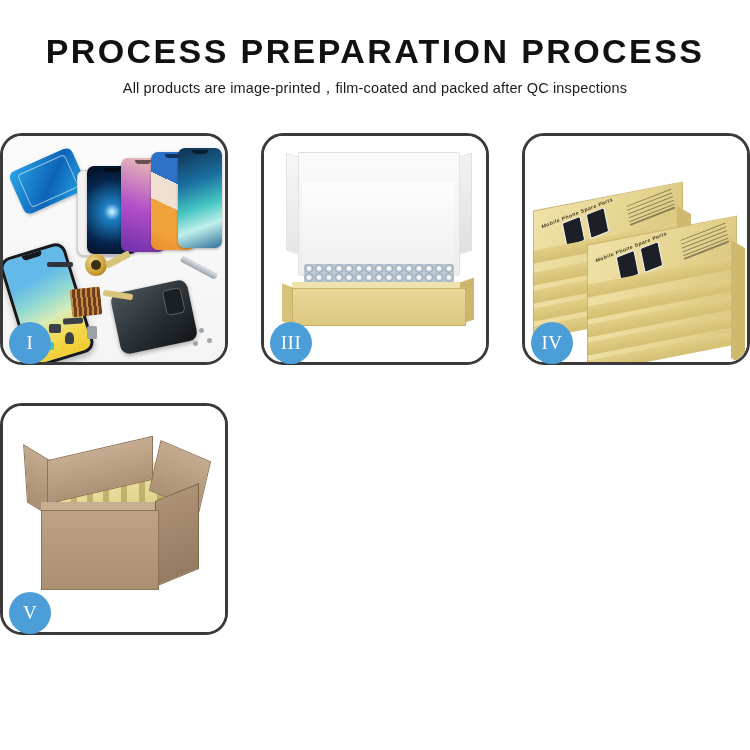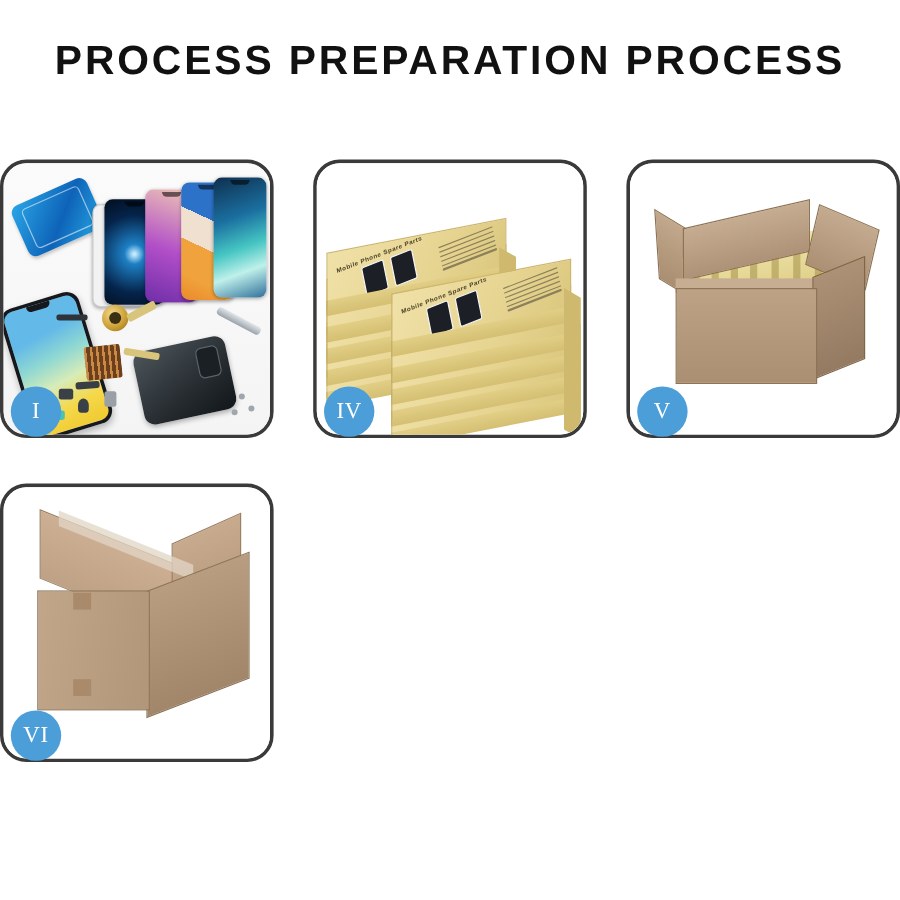--- a/index.html
+++ b/index.html
@@ -322,20 +322,21 @@
     background:#a98b6b;
   }
 </style>
 </head>
 <body>
 
 <div class="page">
 
   <div class="header">
     <div class="title">PROCESS PREPARATION PROCESS</div>
+    <div class="subtitle">All products are image-printed，film-coated and packed after QC inspections</div>
   </div>
 
   <div class="grid">
 
     <div class="panel">
       <div class="scene p1">
         <div class="glassfilm"></div>
         <div class="fan">
           <div class="ph ph1"></div>
           <div class="ph ph2">
@@ -367,20 +368,34 @@
         <div class="tinypart tp4"></div>
         <div class="screw" style="left:196px;top:192px"></div>
         <div class="screw" style="left:204px;top:202px"></div>
         <div class="screw" style="left:190px;top:205px"></div>
         <div class="tweezer"></div>
       </div>
       <div class="badge">I</div>
     </div>
 
 
+    <div class="panel">
+      <div class="scene p3">
+        <div class="lidflapL"></div>
+        <div class="lidflapR"></div>
+        <div class="lidback"></div>
+        <div class="foam"></div>
+        <div class="bubinner"></div>
+        <div class="boxliptop"></div>
+        <div class="boxsideL"></div>
+        <div class="boxrim"></div>
+        <div class="boxfront"></div>
+      </div>
+      <div class="badge">III</div>
+    </div>
 
     <div class="panel">
       <div class="scene p4">
         <div class="stackwrap">
 
           <div class="rbox" style="left:2px;top:118px;z-index:1">
             <div class="rtop"></div>
               <div class="rfront"></div>
               <div class="rside"></div>
           </div>
@@ -476,27 +491,15 @@
         </div>
         <div class="flapTopLeft"></div>
         <div class="flapRight"></div>
         <div class="cartonTopEdge"></div>
         <div class="cartonSide"></div>
         <div class="cartonBody"></div>
       </div>
       <div class="badge">V</div>
     </div>
 
-    <div class="panel">
-      <div class="scene p6">
-        <div class="sbTop"></div>
-        <div class="sbTop2"></div>
-        <div class="tapeTop"></div>
-        <div class="sbSide"></div>
-        <div class="sbFront"></div>
-        <div class="tapeFront"></div>
-        <div class="tapeFront2"></div>
-      </div>
-      <div class="badge">VI</div>
-    </div>
 
   </div>
 </div>
 
 </body></html>

